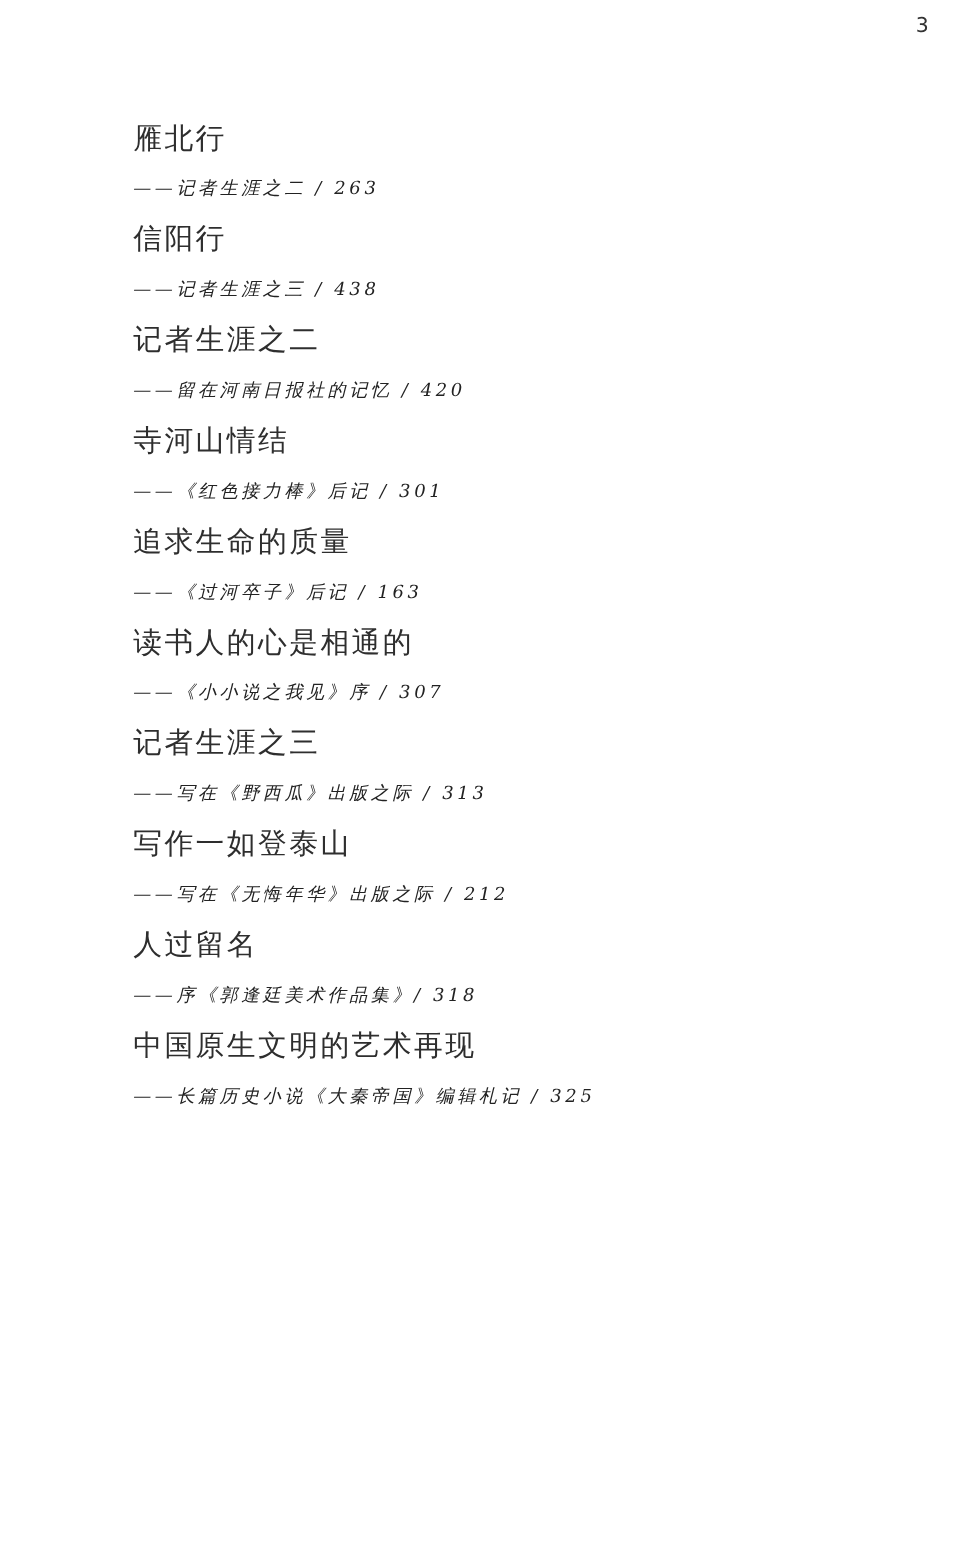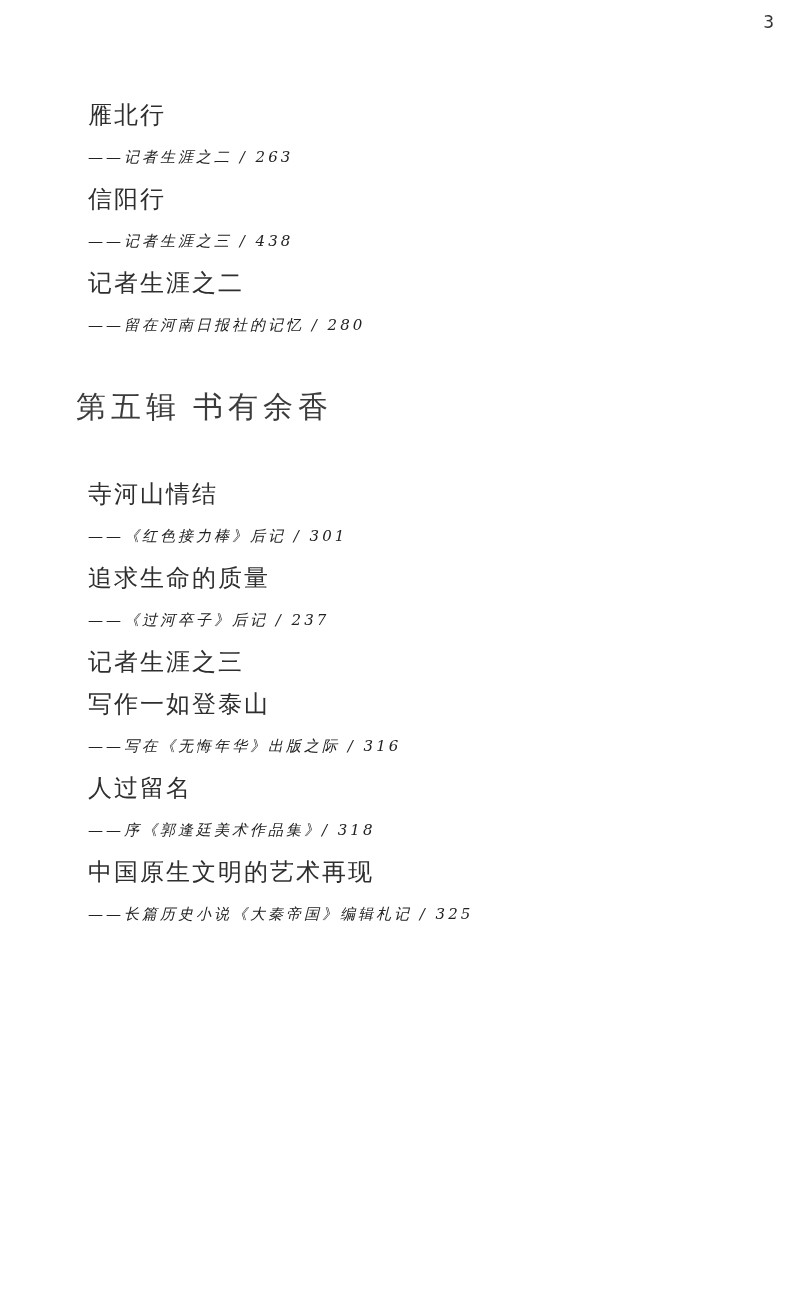--- a/index.html
+++ b/index.html
@@ -24,21 +24,21 @@
     font-family: "DejaVu Sans", "Liberation Sans", sans-serif;
     color: #333333;
   }
   .content {
     padding-top: 94px;
   }
   .line {
     height: 42px;
     display: flex;
     align-items: center;
-    padding-left: 88px;
+    padding-left: 111px;
     white-space: nowrap;
   }
   .entry-title {
     font-size: 24px;
     letter-spacing: 2px;
     color: #2e2e2e;
     font-family: "DejaVu Serif", "Liberation Serif", serif;
   }
   .entry-subtitle {
     font-size: 15px;
@@ -77,46 +77,47 @@
       <div class="entry">
         <div class="line entry-title">雁北行</div>
         <div class="line entry-subtitle">——记者生涯之二 / 263</div>
       </div>
       <div class="entry">
         <div class="line entry-title">信阳行</div>
         <div class="line entry-subtitle">——记者生涯之三 / 438</div>
       </div>
       <div class="entry">
         <div class="line entry-title">记者生涯之二</div>
-        <div class="line entry-subtitle">——留在河南日报社的记忆 / 280</div>
+        <div class="line entry-subtitle">——留在河南日报社的记忆 / 420</div>
       </div>
     </div>
 
-    <h2 class="section-heading">
-      <span class="section-label">第五辑</span>
-      <span class="section-title">书有余香</span>
-    </h2>
 
     <div>
       <div class="entry">
         <div class="line entry-title">寺河山情结</div>
         <div class="line entry-subtitle">——《红色接力棒》后记 / 301</div>
       </div>
       <div class="entry">
         <div class="line entry-title">追求生命的质量</div>
-        <div class="line entry-subtitle">——《过河卒子》后记 / 237</div>
+        <div class="line entry-subtitle">——《过河卒子》后记 / 163</div>
+      </div>
+      <div class="entry">
+        <div class="line entry-title">读书人的心是相通的</div>
+        <div class="line entry-subtitle">——《小小说之我见》序 / 307</div>
       </div>
       <div class="entry">
         <div class="line entry-title">记者生涯之三</div>
       </div>
       <div class="entry">
+        <div class="line entry-subtitle">——写在《野西瓜》出版之际 / 313</div>
       </div>
       <div class="entry">
         <div class="line entry-title">写作一如登泰山</div>
-        <div class="line entry-subtitle">——写在《无悔年华》出版之际 / 316</div>
+        <div class="line entry-subtitle">——写在《无悔年华》出版之际 / 212</div>
       </div>
       <div class="entry">
         <div class="line entry-title">人过留名</div>
         <div class="line entry-subtitle">——序《郭逢廷美术作品集》/ 318</div>
       </div>
     </div>
 
 
     <div>
       <div class="entry">

